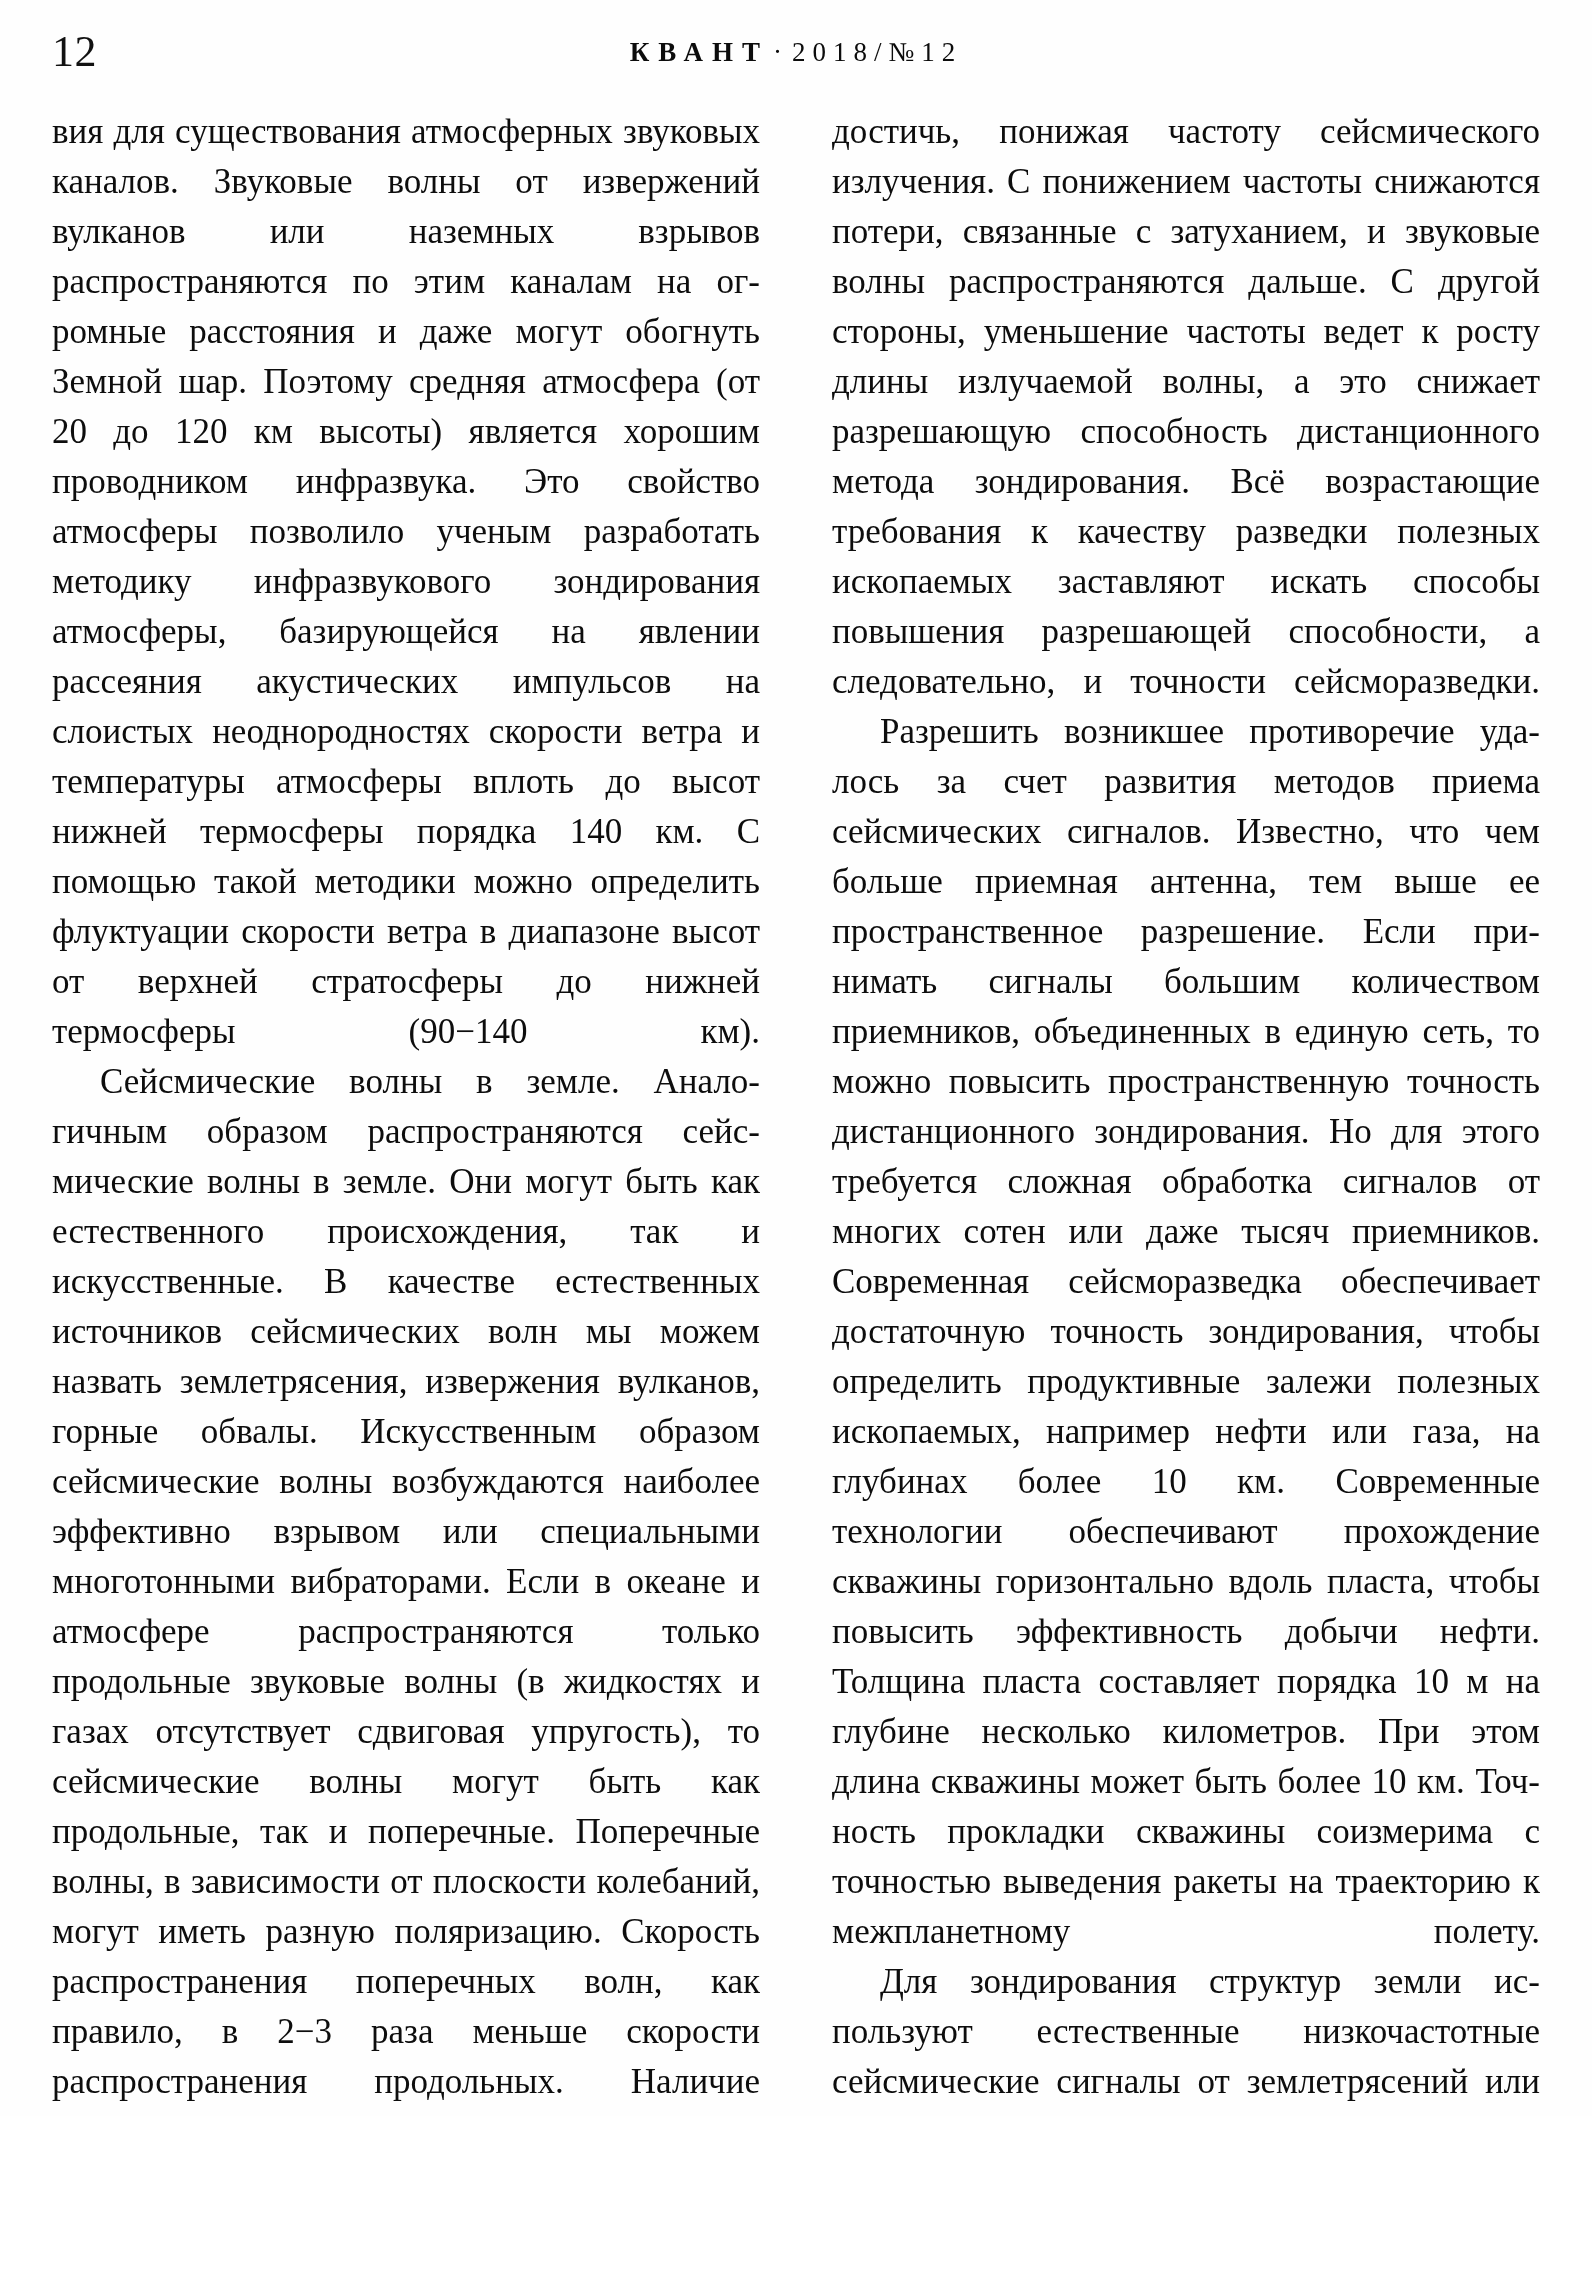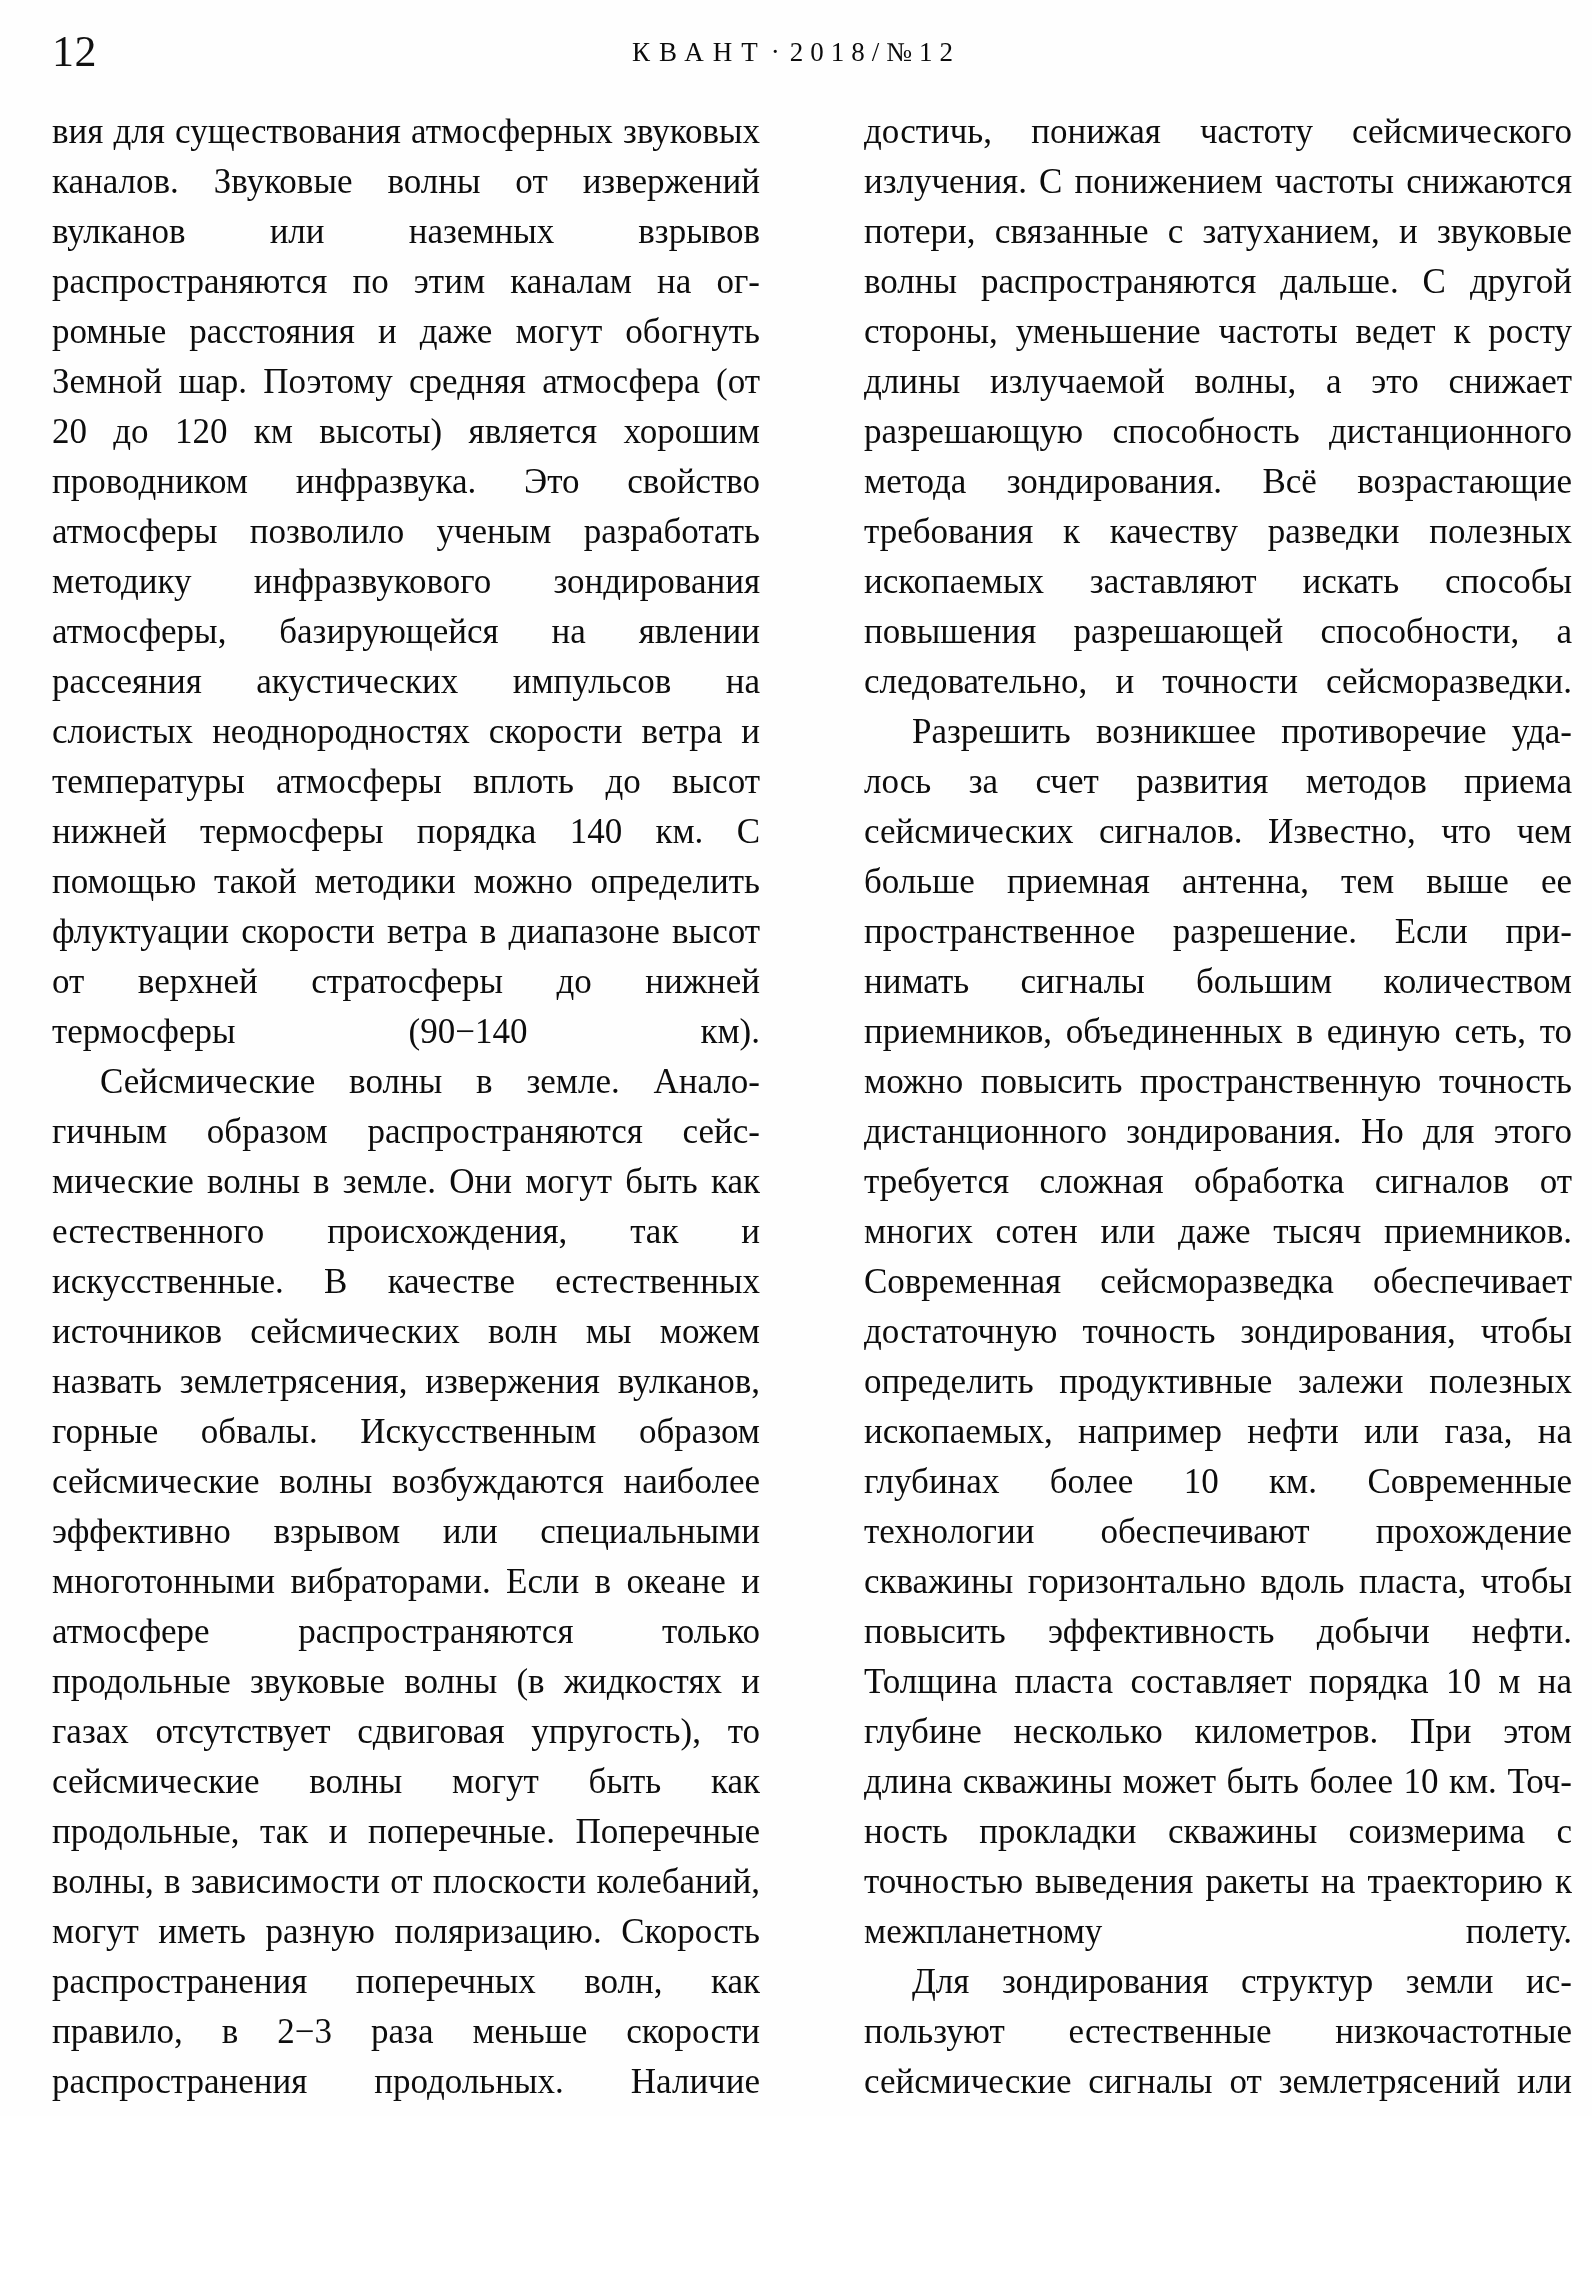--- a/index.html
+++ b/index.html
@@ -42,21 +42,21 @@
     position: absolute;
     left: 0;
     top: 4px;
     width: 1592px;
     text-align: center;
     font-size: 27px;
     line-height: 44px;
     color: #0c0c0c;
   }
   .journal-name {
-    font-weight: 400;
+    font-weight: 700;
     letter-spacing: 9px;
   }
   .journal-sep {
     letter-spacing: 6px;
     padding: 0 4px;
   }
   .journal-issue {
     letter-spacing: 7px;
     margin-top: 45px;
   }
@@ -70,21 +70,21 @@
     height: 2169px;
   }
   .col {
     position: absolute;
     top: 0;
     width: 708px;
     height: 2169px;
     overflow: hidden;
   }
   .col-left  { left: 52px; }
-  .col-right { left: 864px; }
+  .col-right { left: 832px; }
 
   p.para {
     margin: 0;
     font-size: 35px;
     line-height: 50px;
     text-align: justify;
     text-justify: inter-word;
     hyphens: manual;
     -webkit-hyphens: manual;
     word-spacing: 0.2px;

